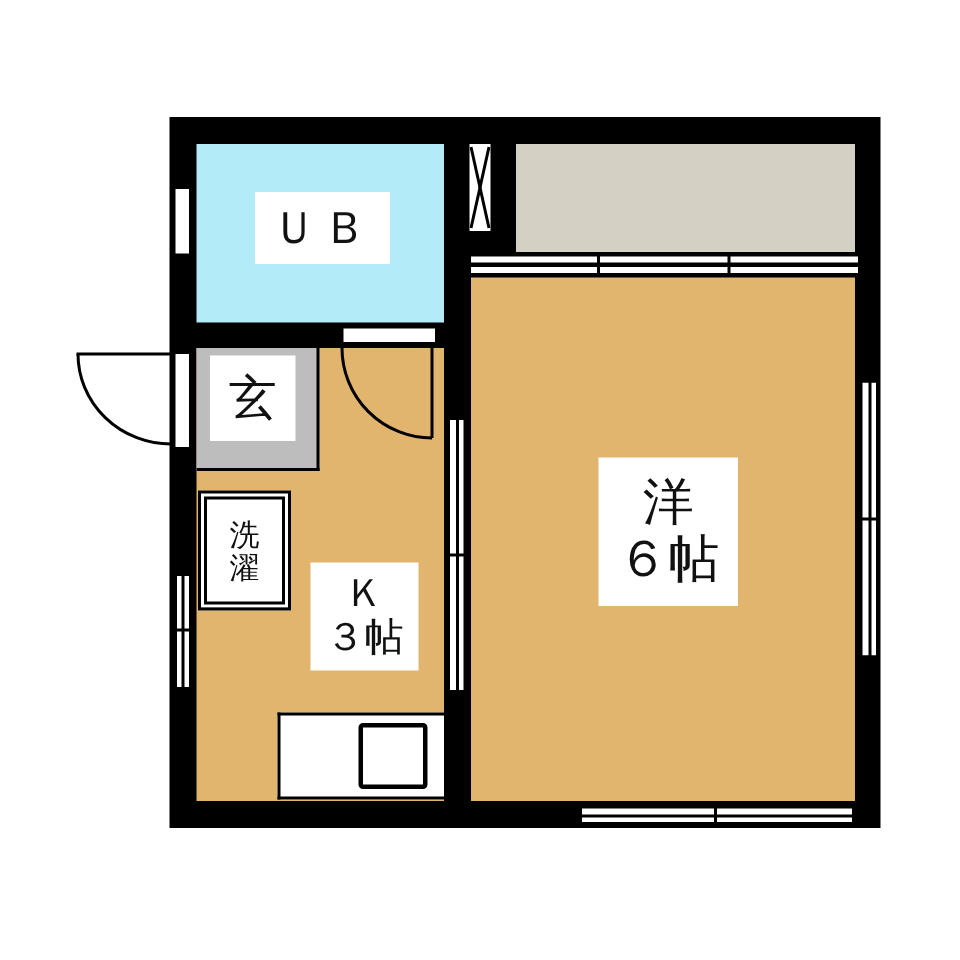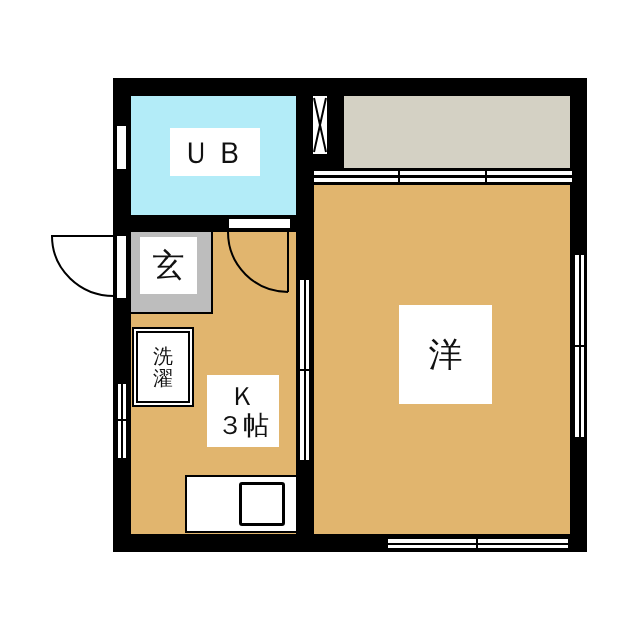--- a/index.html
+++ b/index.html
@@ -38,20 +38,21 @@
       <rect x="0" y="1" width="258" height="4" fill="#fff"></rect>
       <rect x="0" y="8" width="258" height="4" fill="#fff"></rect>
       <line x1="85" y1="0" x2="85" y2="14" stroke="#000" stroke-width="2"></line>
       <line x1="172" y1="0" x2="172" y2="14" stroke="#000" stroke-width="2"></line>
     </svg>
   </div>
 
   <div class="abs" style="left:314px;top:185px;width:256px;height:349px;background:#e1b56e;"></div>
   <div class="abs label" style="left:399px;top:305px;width:93px;height:99px;font-size:34px;">
     <span>洋</span>
+    <span>６帖</span>
   </div>
 
   <div class="abs" style="left:572px;top:255px;width:14px;height:182px;">
     <svg width="14" height="182" viewBox="0 0 14 182" style="display:block">
       <rect x="0" y="0" width="14" height="182" fill="#000"></rect>
       <rect x="3" y="0" width="4" height="182" fill="#fff"></rect>
       <rect x="9" y="0" width="3" height="182" fill="#fff"></rect>
       <line x1="0" y1="91" x2="14" y2="91" stroke="#000" stroke-width="2"></line>
     </svg>
   </div>

